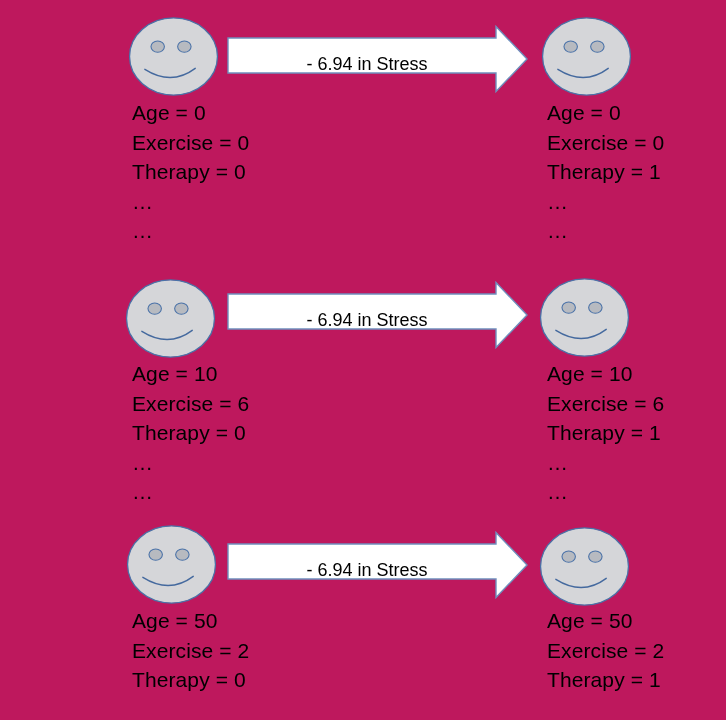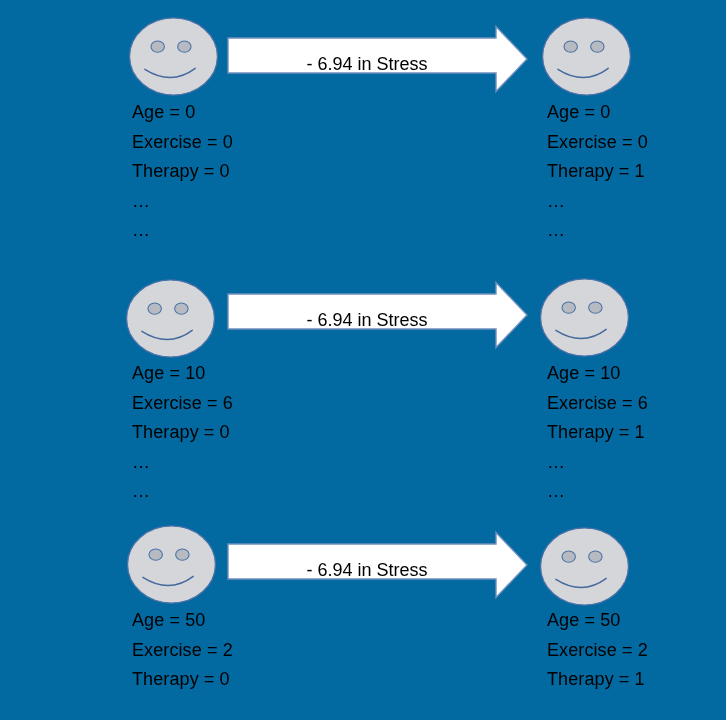--- a/index.html
+++ b/index.html
@@ -1,30 +1,30 @@
 <!DOCTYPE html>
 <html><head>
 <meta charset="utf-8">
 <style>
   html,body{margin:0;padding:0;background:#ffffff;}
   .canvas{
     position:relative;
     width:726px;height:720px;
-    background:#0369a1;
+    background:#be185d;
     font-family:"Liberation Sans",sans-serif;
     color:#000000;
     overflow:hidden;
   }
   .face{position:absolute;width:91px;height:81px;}
   .face .head{fill:#d5d6d9;stroke:#4a72a8;stroke-width:1.3;}
   .face .eye{fill:#b7bac0;stroke:#4a72a8;stroke-width:1.1;}
   .face .smile{fill:none;stroke:#44699e;stroke-width:1.4;stroke-linecap:round;}
   .attrs{
     position:absolute;
-    font-size:18px;
+    font-size:21px;
     line-height:29.5px;
     letter-spacing:0.1px;
     white-space:nowrap;
   }
   .arrow{position:absolute;width:302px;height:68px;}
   .arrow .shaft{fill:#ffffff;stroke:#6f8fbd;stroke-width:1.4;stroke-linejoin:miter;}
   .arrow .label{
     font-family:"Liberation Sans",sans-serif;
     font-size:18px;fill:#000000;text-anchor:middle;
   }

